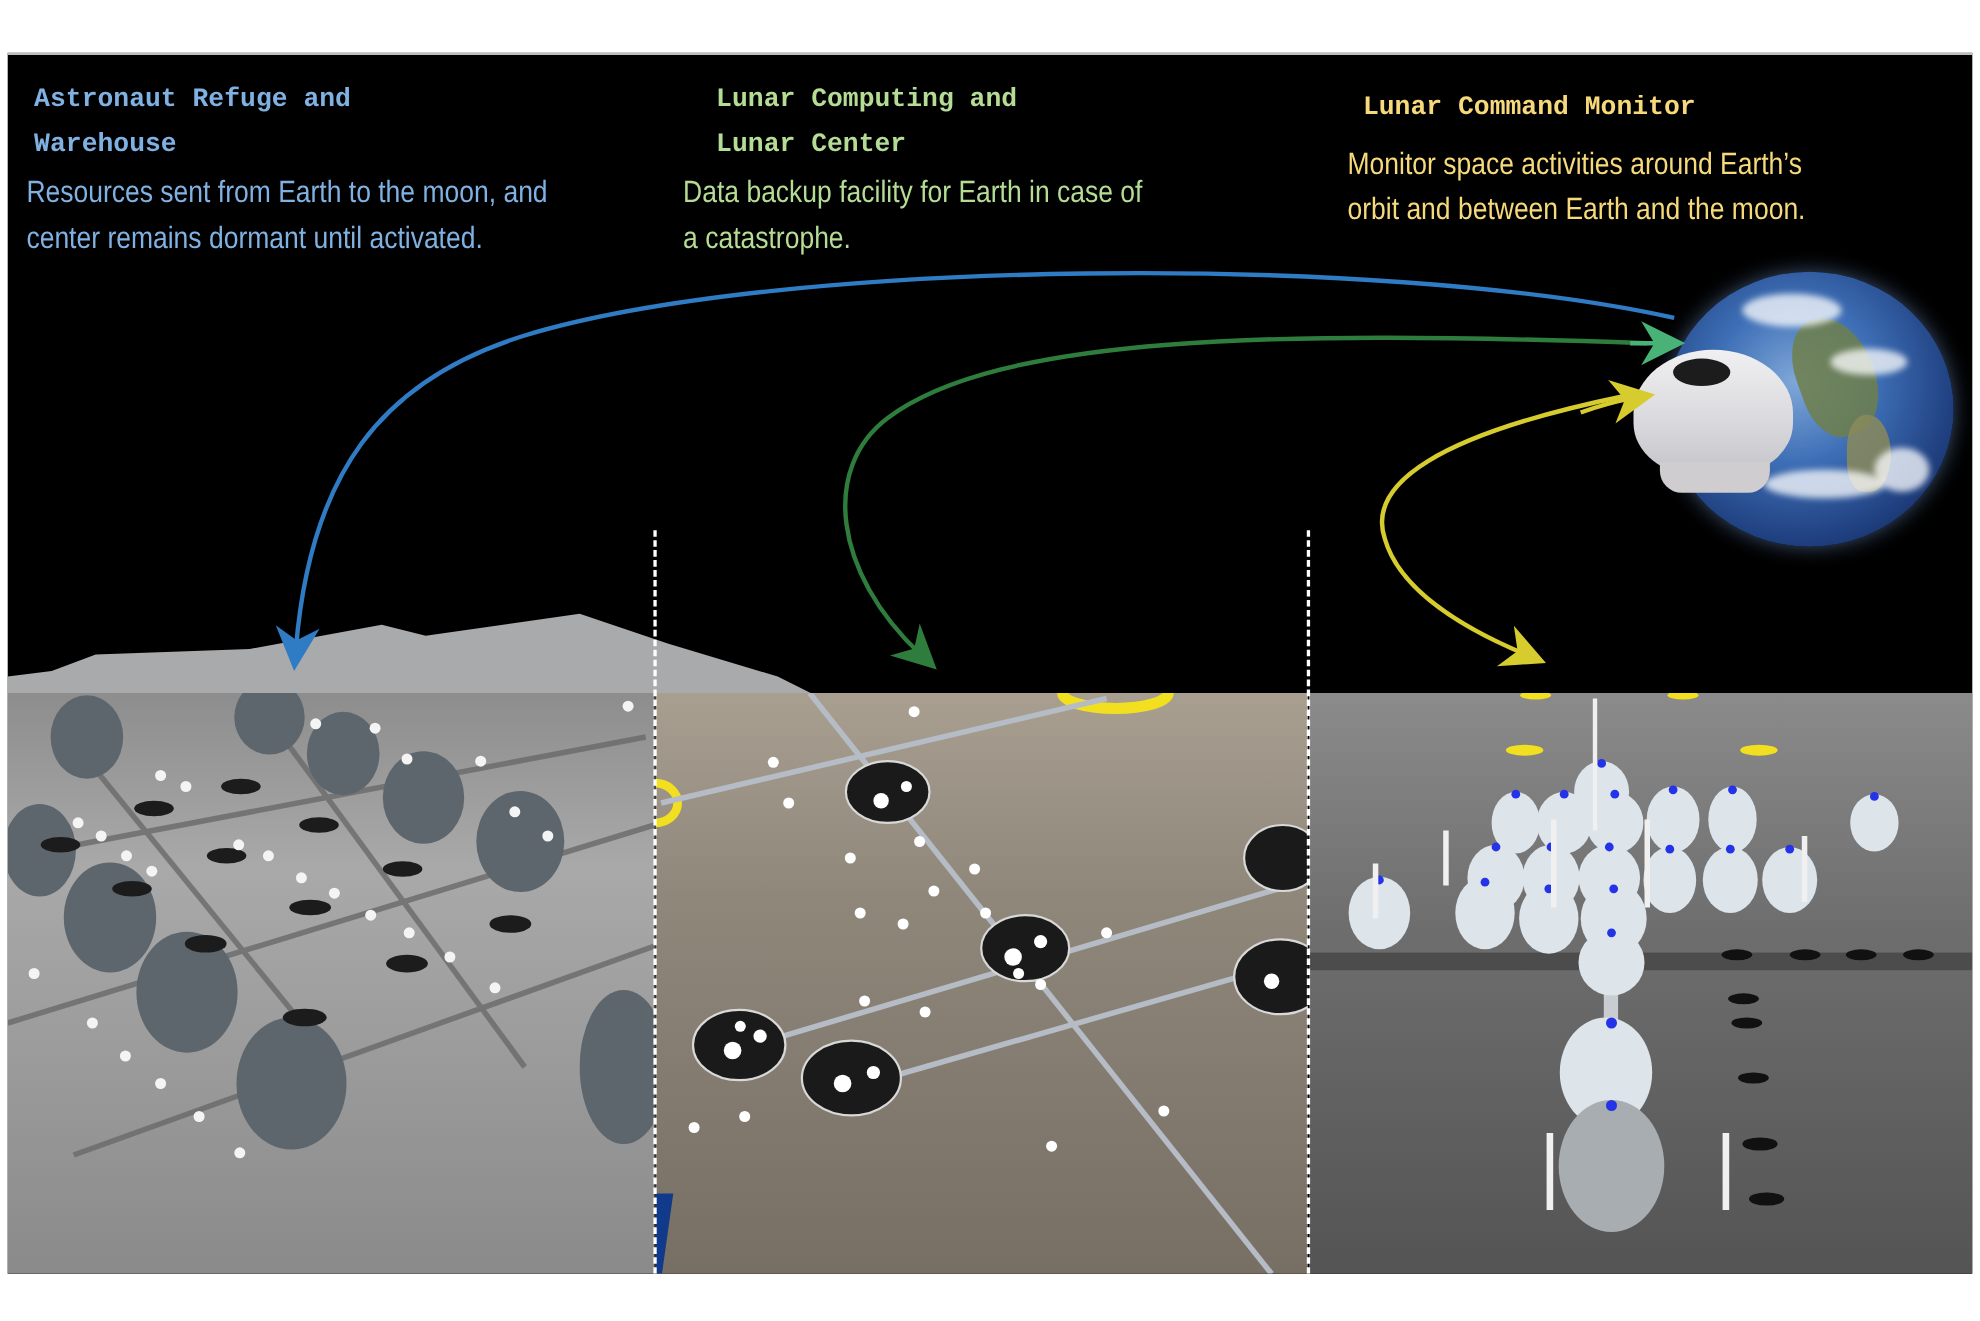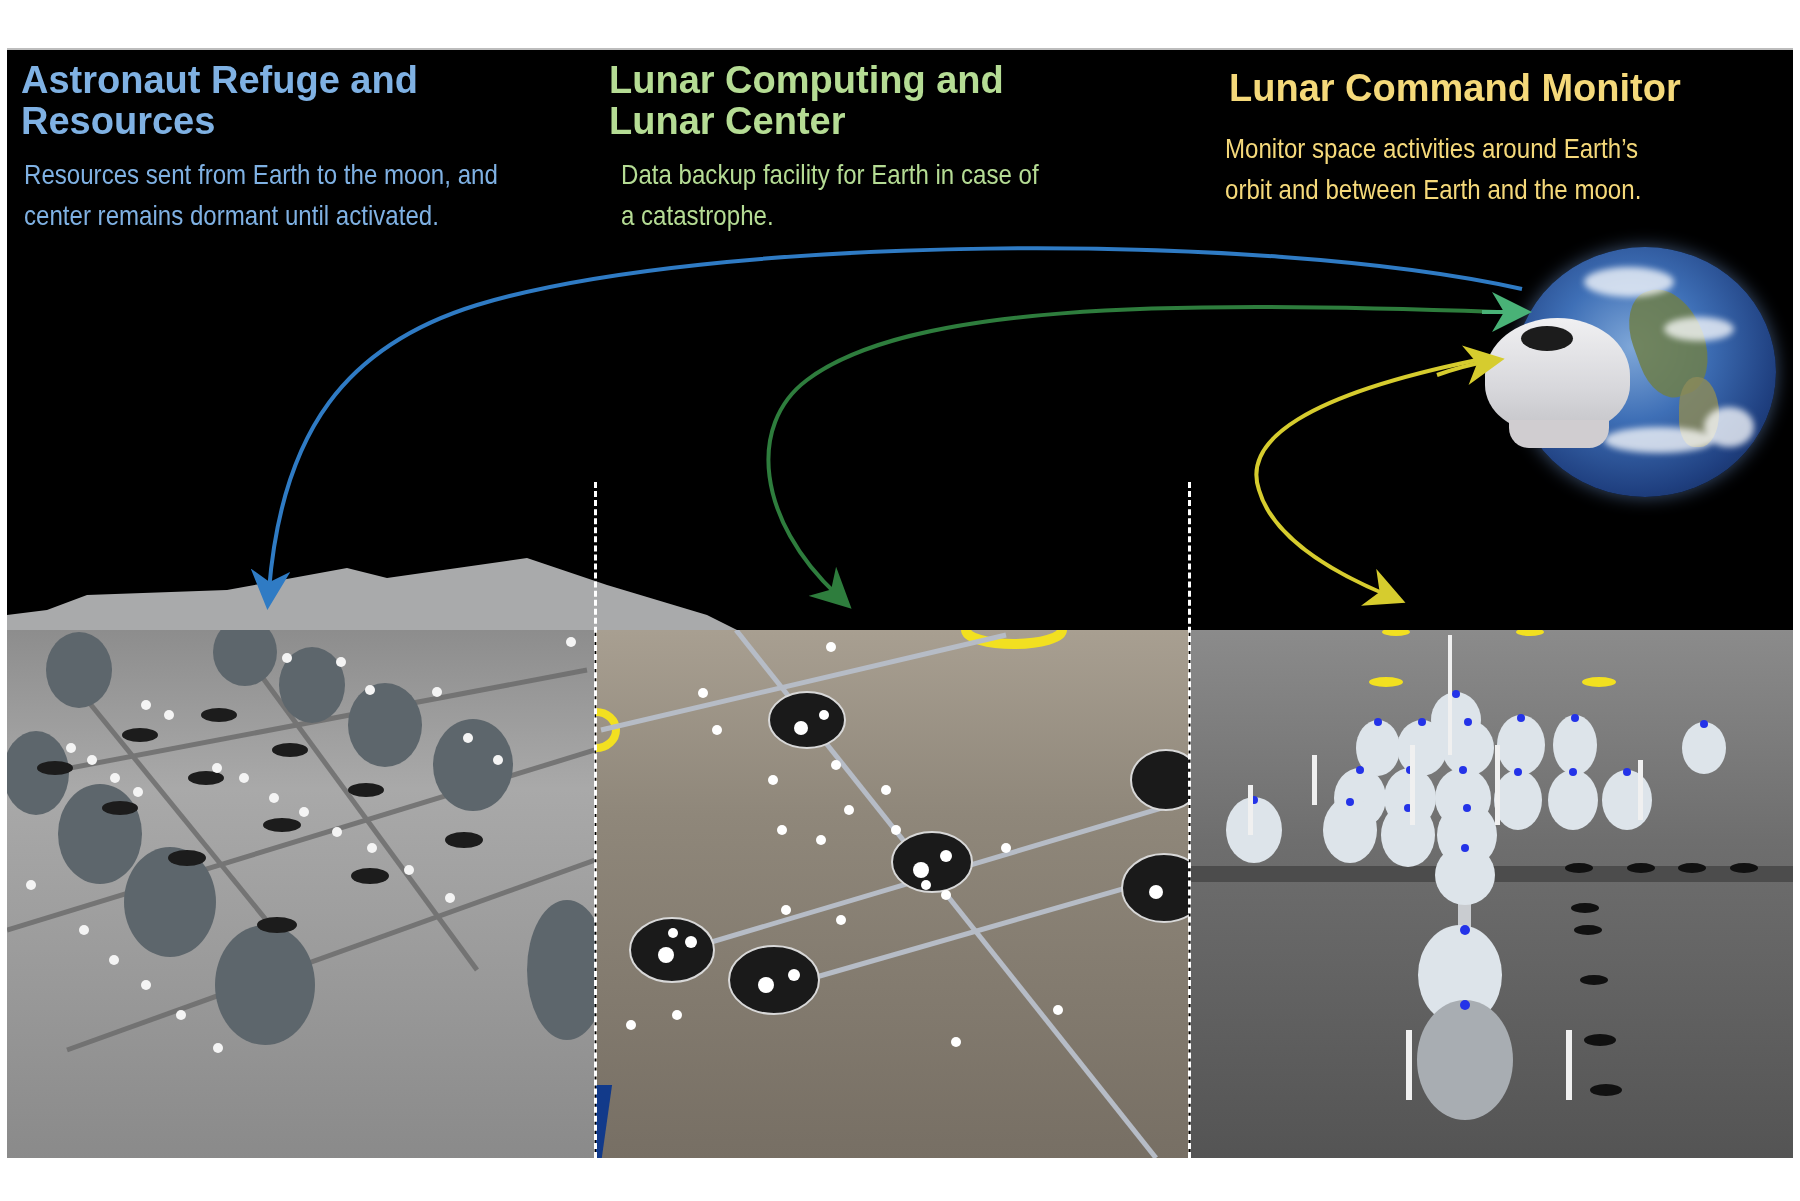--- a/index.html
+++ b/index.html
@@ -1,18 +1,18 @@
 <!DOCTYPE html>
 <html><head>
   <meta charset="utf-8">
   <style>
     html, body { margin:0; padding:0; background:#ffffff; }
     body { width:1800px; height:1201px; position:relative; overflow:hidden; font-family:"Liberation Sans", sans-serif; }
     #canvas { position:absolute; left:7px; top:48px; width:1786px; height:1108px; background:#000; border-top:2px solid #bdbdbd; overflow:hidden; }
-    .title { position:absolute; font-family:Liberation Sans, sans-serif; font-weight:bold; font-size:38px; line-height:41px; margin:0; }
+    .title { position:absolute; font-family:Liberation Mono, monospace; font-weight:bold; font-size:24px; line-height:41px; margin:10px; }
     .desc { position:absolute; font-family:"Liberation Sans", sans-serif; font-size:28px; line-height:41px; transform:scaleX(0.86); transform-origin:left top; white-space:nowrap; margin:0; }
     .panel { position:absolute; top:580px; height:528px; overflow:hidden; }
     #panel1 { left:0; width:588px; background:linear-gradient(180deg,#8d8d8d 0%,#a9a9a9 30%,#9a9a9a 65%,#8a8a8a 100%); }
     #panel2 { left:589px; width:593px; background:linear-gradient(180deg,#a89f91 0%,#8f877a 35%,#776f64 100%); }
     #panel3 { left:1183px; width:603px; background:linear-gradient(180deg,#8b8b8b 0%,#6e6e6e 40%,#545454 100%); }
     .divider { position:absolute; top:432px; width:0; height:676px; border-left:3px dashed #ffffff; }
     svg { position:absolute; left:0; top:0; }
     .earth { position:absolute; left:1507px; top:197px; width:262px; height:250px; border-radius:50%;
       background: radial-gradient(circle at 45% 40%, #7fa7d8 0%, #3e6fb6 35%, #1f3f7f 70%, #0b1a3b 100%); box-shadow:0 0 18px rgba(120,160,220,0.5); }
     .land { position:absolute; border-radius:45% 55% 50% 40%; background:#6e7f4a; opacity:0.85; }
@@ -23,30 +23,30 @@
     .pod-hatch { position:absolute; left:1514px; top:276px; width:52px; height:25px; border-radius:50%; background:#1c1c1c; }
   </style>
 </head>
 <body>
 
 <div id="canvas">
 
   <div>
     <h2 class="title" style="left:14px;top:10px;color:#7fb1e3;">
       <span>Astronaut Refuge and</span><br>
-      <span>Resources</span>
+      <span>Warehouse</span>
     </h2>
     <p class="desc" style="left:17px;top:104px;color:#7fb1e3;">
       <span>Resources sent from Earth to the moon, and</span><br>
       <span>center remains dormant until activated.</span>
     </p>
   </div>
 
   <div>
-    <h2 class="title" style="left:602px;top:10px;color:#b5dc94;">
+    <h2 class="title" style="left:634px;top:10px;color:#b5dc94;">
       <span>Lunar Computing and</span><br>
       <span>Lunar Center</span>
     </h2>
     <p class="desc" style="left:614px;top:104px;color:#b5dc94;">
       <span>Data backup facility for Earth in case of</span><br>
       <span>a catastrophe.</span>
     </p>
   </div>
 
   <div>

